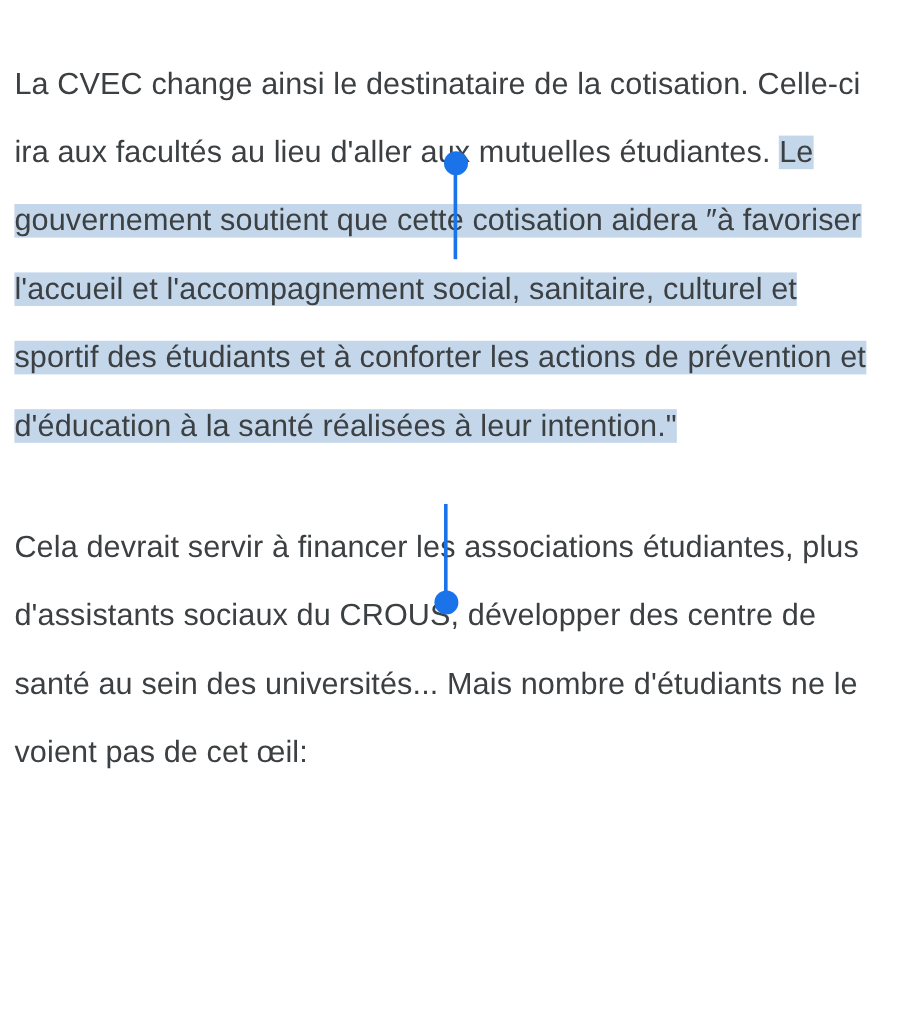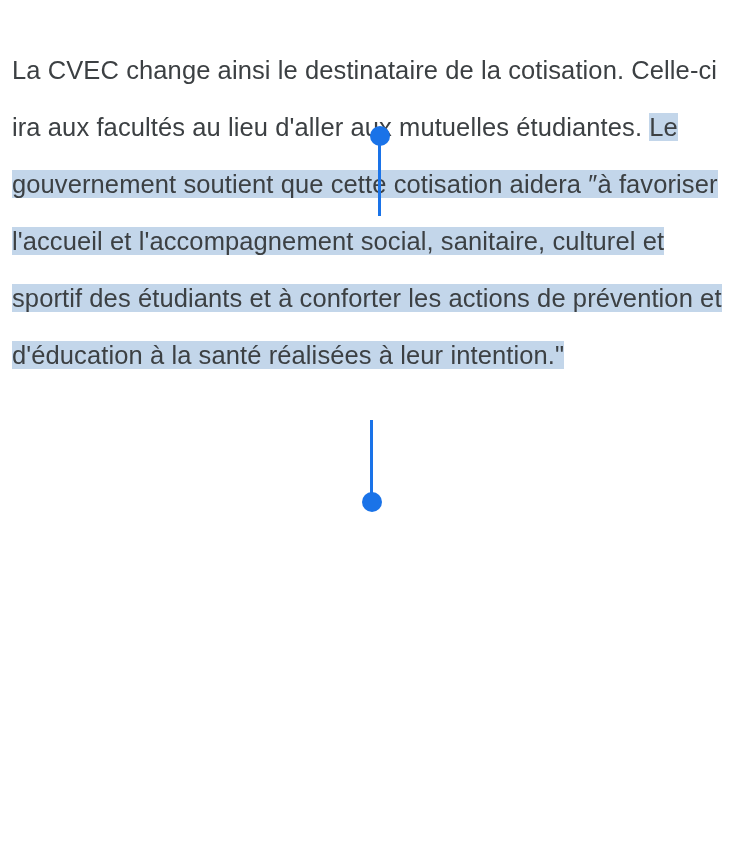--- a/index.html
+++ b/index.html
@@ -78,20 +78,21 @@
 </style>
 </head>
 <body>
 
 <div id="page">
 
   <div class="article">
 
     <p class="para"><span>La CVEC change ainsi le destinataire de la cotisation. Celle-ci ira aux facultés au lieu d'aller aux mutuelles étudiantes. </span><span class="hl">Le gouvernement soutient que cette cotisation aidera ″à favoriser l'accueil et l'accompagnement social, sanitaire, culturel et sportif des étudiants et à conforter les actions de prévention et d'éducation à la santé réalisées à leur intention."</span></p>
 
+    <p class="para second">Cela devrait servir à financer les associations étudiantes, plus d'assistants sociaux du CROUS, développer des centre de santé au sein des universités... Mais nombre d'étudiants ne le voient pas de cet œil:</p>
 
   </div>
 
   <div class="handle" id="handle-start">
     <div class="knob"></div>
     <div class="stem"></div>
   </div>
 
   <div class="handle" id="handle-end">
     <div class="stem"></div>

